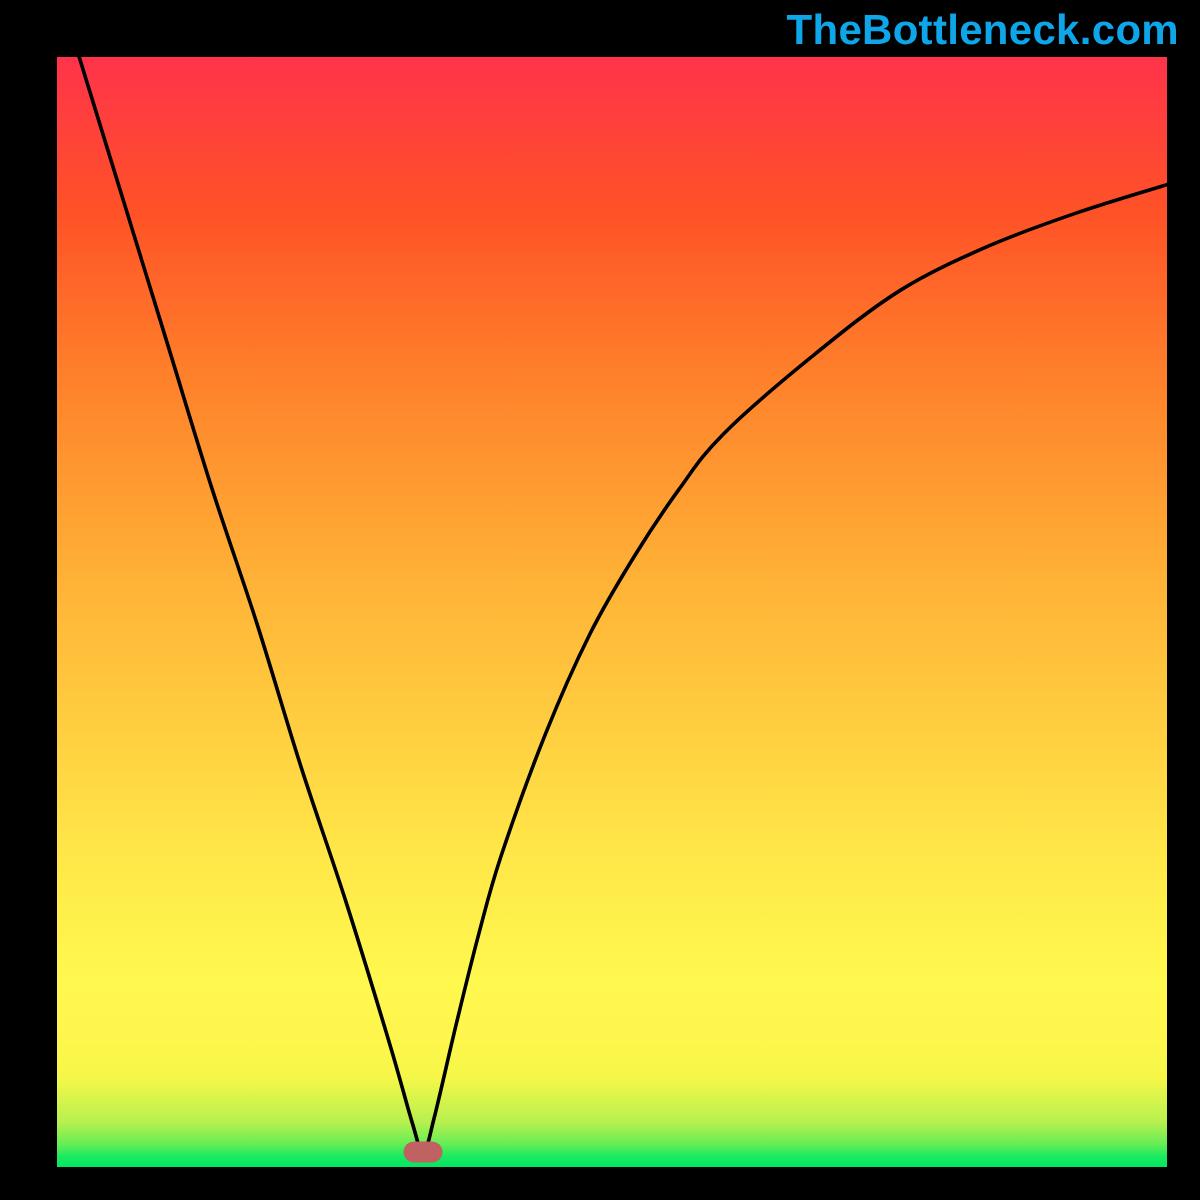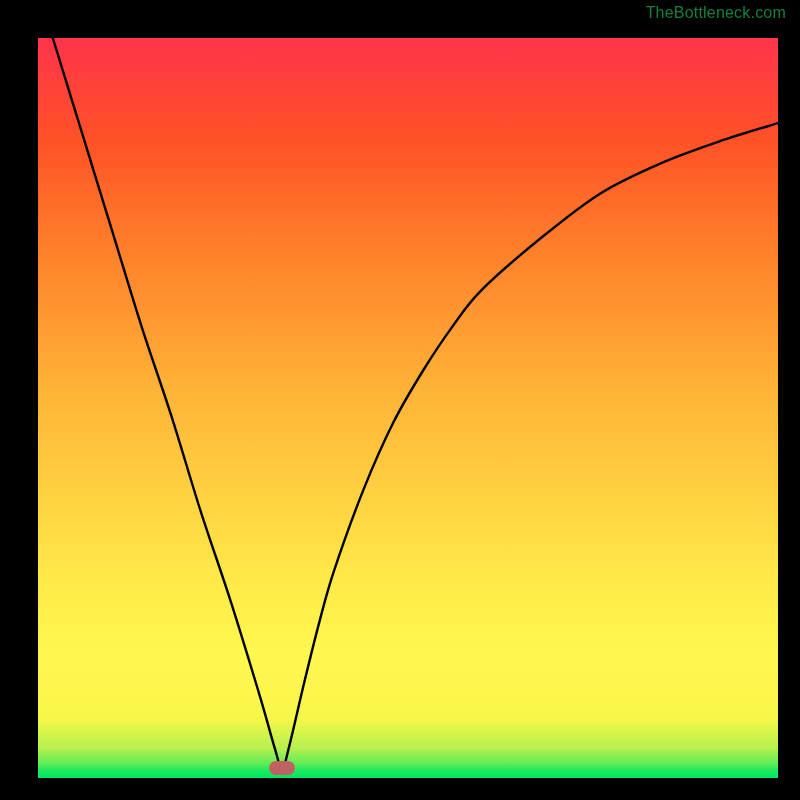--- a/index.html
+++ b/index.html
@@ -14,23 +14,23 @@
   .frame {
     position: relative;
     width: 800px;
     height: 800px;
     background: #000;
   }
   .watermark {
     position: absolute;
     top: 4px;
     right: 14px;
-    color: #15803d;
-    font-size: 16px;
-    font-weight: 400;
+    color: #0ea5e9;
+    font-size: 28px;
+    font-weight: 700;
     letter-spacing: 0.2px;
     z-index: 5;
   }
   .plot-area {
     position: absolute;
     left: 38px;
     top: 38px;
     width: 740px;
     height: 740px;
     overflow: hidden;

